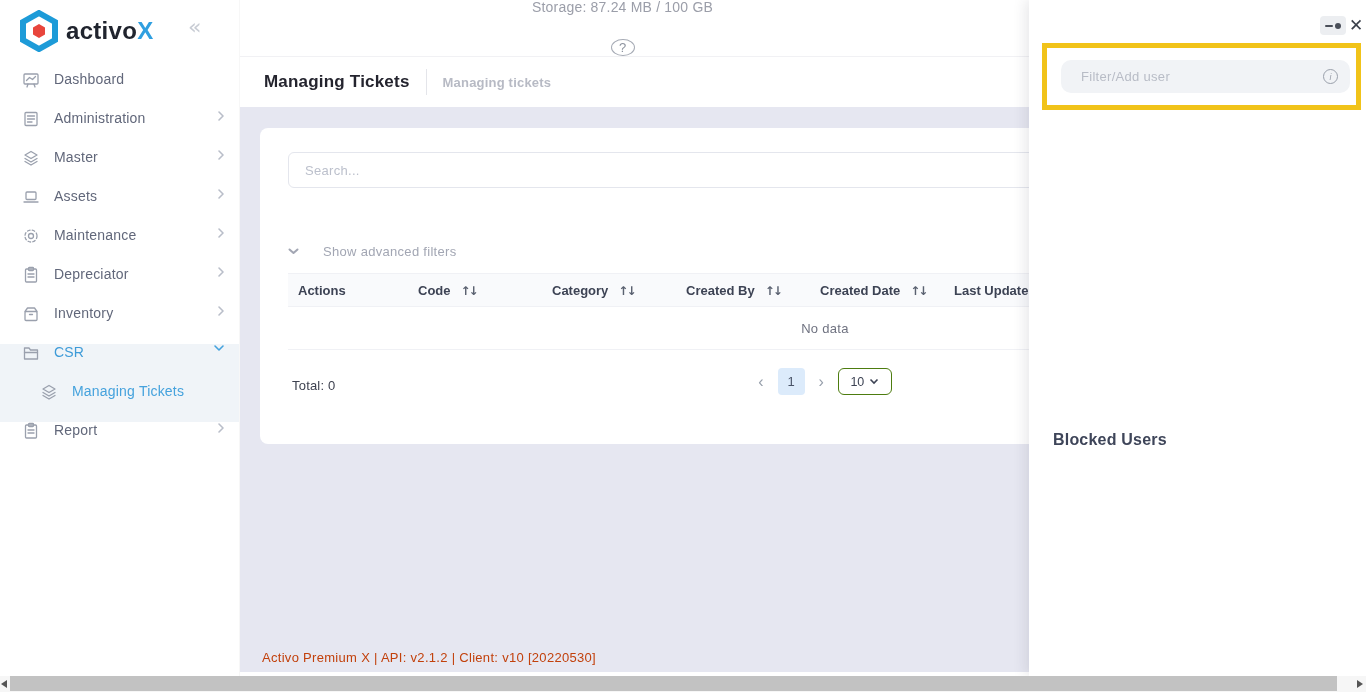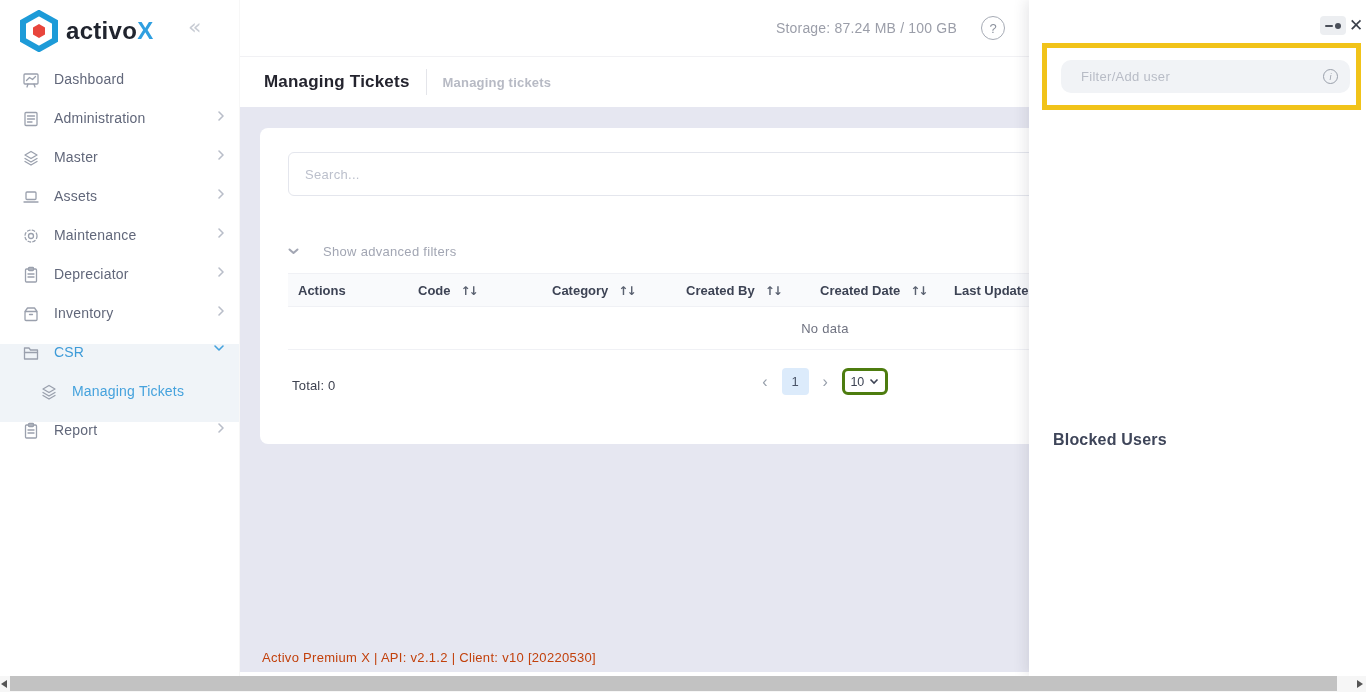--- a/index.html
+++ b/index.html
@@ -21,57 +21,57 @@
   .nav-item .label { font-size:14px; color:#61677a; letter-spacing:0.2px; flex:1; }
   .nav-item.active { background:#f0f4f8; }
   .nav-item.active .label { color:#3e9bd8; }
   .nav-item.sub { padding-left:40px; }
   .nav-item.sub .label { color:#45a2dd; }
   .chev { display:flex; align-items:center; }
 
   
   .main-header { position:absolute; left:240px; top:0; width:789px; height:57px; background:#fff;
     border-bottom:1px solid #f1f1f4; display:flex; align-items:center; justify-content:flex-end;
-    padding-right:24px; gap:24px; z-index:1; }
+    padding-right:24px; gap:24px; z-index:1;flex-direction:column; }
   .storage { font-size:14px; color:#9b9ea9; letter-spacing:0.2px; }
   .help-circle { width:24px; height:24px; border:1.5px solid #a6abb5; border-radius:50%;
     display:flex; align-items:center; justify-content:center; font-size:13px; color:#8d939f; cursor:pointer; }
 
   .title-row { position:absolute; left:240px; top:57px; width:789px; height:50px; background:#fff;
     display:flex; align-items:center; padding-left:24px; z-index:1; }
   .page-title { font-size:17px; font-weight:700; color:#24242e; letter-spacing:0.2px; }
   .title-sep { width:1px; height:26px; background:#e4e5ea; margin:0 16px; }
   .breadcrumb { font-size:13px; font-weight:700; color:#b7bac4; letter-spacing:0.2px; }
 
   
   .content-bg { position:absolute; left:240px; top:107px; right:0; height:565px; background:#e6e7f1; z-index:0; }
   .card { position:absolute; left:260px; top:128px; width:1130px; height:316px; background:#fff;
     border-radius:8px; z-index:0; }
-  .search-input { position:absolute; left:28px; top:24px; width:1074px; height:44px;
+  .search-input { position:absolute; left:28px; top:24px; width:1074px; height:36px;
     border:1px solid #e4e6ed; border-radius:6px; padding:0 16px; font-size:13px; color:#4a4f5c;
     font-family:"Liberation Sans", sans-serif; letter-spacing:0.3px; outline:none; background:#fff; }
   .search-input::placeholder { color:#bcc0cc; }
   .adv-filters { position:absolute; left:28px; top:116px; display:flex; align-items:center; gap:24px;
     font-size:13px; color:#a2a6b3; letter-spacing:0.3px; cursor:pointer; }
 
   table.grid { position:absolute; left:28px; top:145px; width:1074px; border-collapse:collapse; }
   table.grid th { height:33px; background:#f9fafc; border-top:1px solid #f0f1f5; border-bottom:1px solid #f0f1f5;
     font-size:13px; font-weight:600; color:#3d4354; text-align:left; padding:0 0 0 10px; white-space:nowrap; }
   table.grid td { height:43px; border-bottom:1px solid #f0f1f5; font-size:13px; color:#6f7280;
     text-align:center; letter-spacing:0.3px; }
   .sort-glyph { font-family:"DejaVu Sans", sans-serif; font-size:12px; color:#5a6170;
     letter-spacing:-2px; margin-left:10px; cursor:pointer; }
 
   .total-label { position:absolute; left:32px; top:250px; font-size:13px; color:#3e4250; letter-spacing:0.2px; }
   .pager { position:absolute; left:0; top:240px; width:100%; display:flex; align-items:center;
     justify-content:center; gap:14px; }
   .pg-arrow { font-size:16px; color:#98a0ac; cursor:pointer; line-height:1; }
   .pg-page { width:27px; height:27px; background:#dcebfb; border-radius:4px; display:flex;
     align-items:center; justify-content:center; font-size:13px; color:#4a5468; cursor:pointer; }
-  .pg-size { width:46px; height:27px; border:3px solid #4d7c0f; border-radius:6px; background:#fff;
+  .pg-size { width:54px; height:27px; border:1px solid #4d7c0f; border-radius:6px; background:#fff;
     display:flex; align-items:center; justify-content:center; gap:5px; font-size:12.5px; color:#3d4354; cursor:pointer; }
 
   .footer-text { position:absolute; left:262px; top:650px; font-size:13px; color:#c2410c;
     letter-spacing:0.3px; z-index:0; }
 
   
   .right-panel { position:absolute; left:1029px; top:0; width:337px; height:676px; background:#fff;
     box-shadow:-4px 0 12px rgba(40,40,60,0.10); z-index:10; }
   .pin-btn { position:absolute; left:291px; top:16px; width:26px; height:19px; background:#eceef1;
     border-radius:4px; display:flex; align-items:center; justify-content:center; gap:2px; cursor:pointer; }

